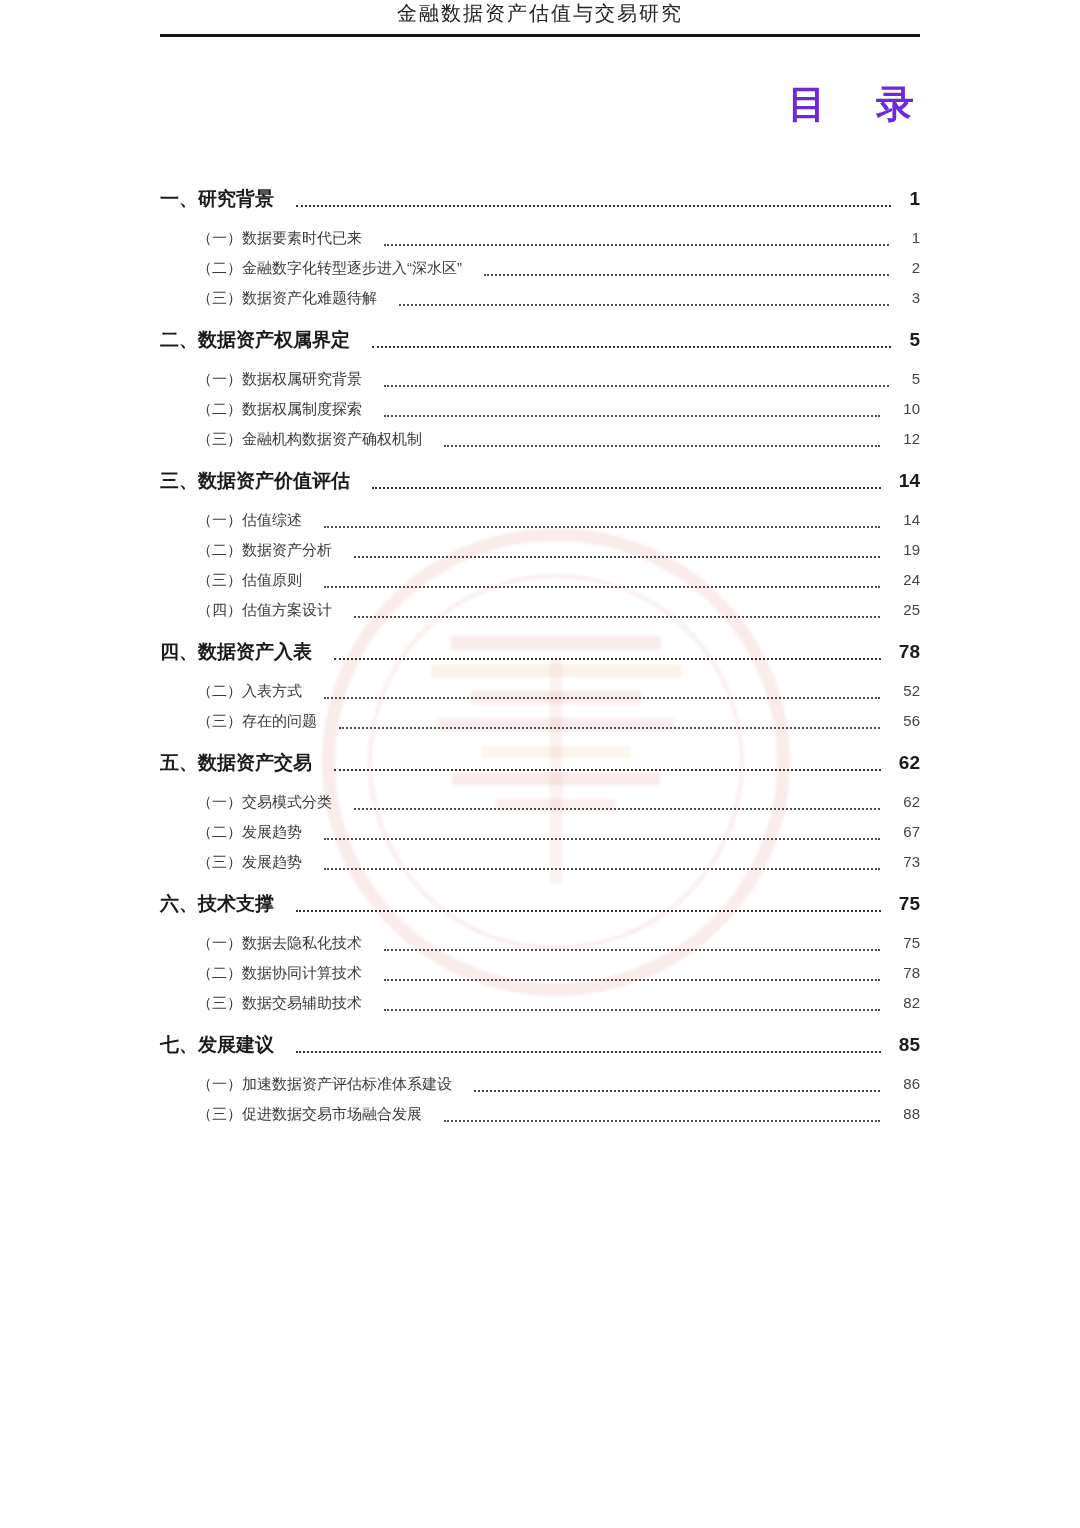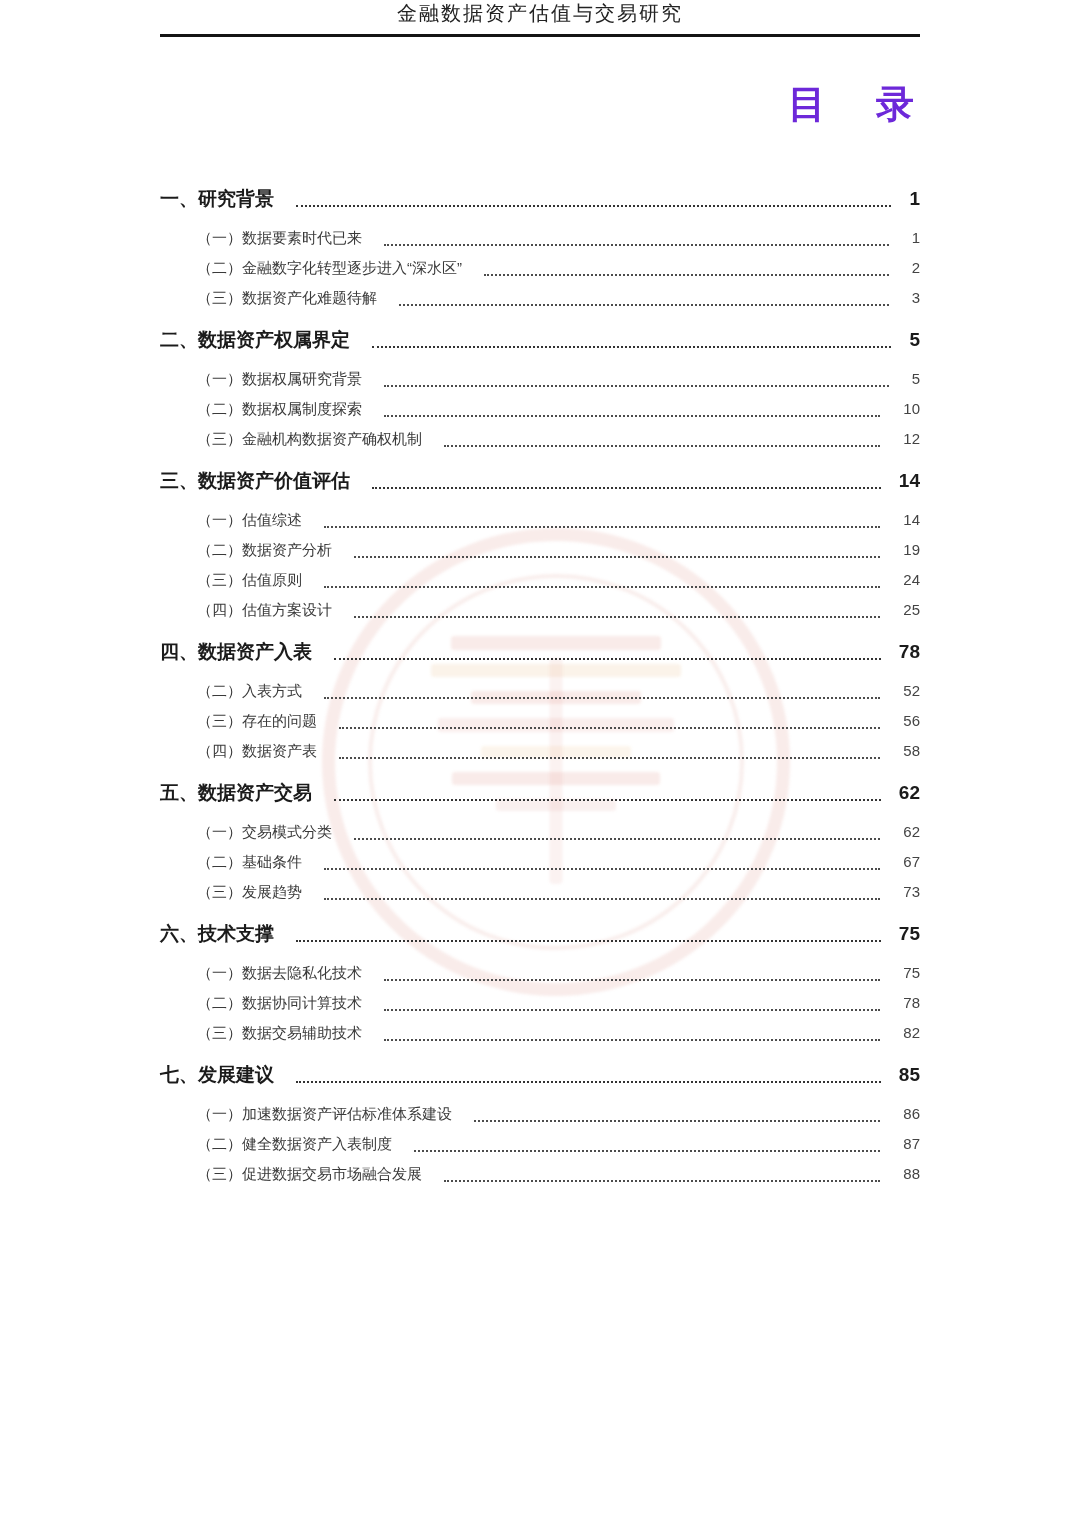--- a/index.html
+++ b/index.html
@@ -228,40 +228,35 @@
     <span class="leader"></span>
     <span class="page-num">52</span>
   </div>
 
   <div class="row sub">
     <span class="label">（三）存在的问题</span>
     <span class="leader"></span>
     <span class="page-num">56</span>
   </div>
 
-  <div class="row sub">
-    <span class="label">（四）数据资产表</span>
-    <span class="leader"></span>
-    <span class="page-num">58</span>
-  </div>
 
   <div class="row chapter">
     <span class="label">五、数据资产交易</span>
     <span class="leader"></span>
     <span class="page-num">62</span>
   </div>
 
   <div class="row sub">
     <span class="label">（一）交易模式分类</span>
     <span class="leader"></span>
     <span class="page-num">62</span>
   </div>
 
   <div class="row sub">
-    <span class="label">（二）基础条件</span>
+    <span class="label">（二）发展趋势</span>
     <span class="leader"></span>
     <span class="page-num">67</span>
   </div>
 
   <div class="row sub">
     <span class="label">（三）发展趋势</span>
     <span class="leader"></span>
     <span class="page-num">73</span>
   </div>
 
@@ -294,25 +289,20 @@
     <span class="leader"></span>
     <span class="page-num">85</span>
   </div>
 
   <div class="row sub">
     <span class="label">（一）加速数据资产评估标准体系建设</span>
     <span class="leader"></span>
     <span class="page-num">86</span>
   </div>
 
-  <div class="row sub">
-    <span class="label">（二）健全数据资产入表制度</span>
-    <span class="leader"></span>
-    <span class="page-num">87</span>
-  </div>
 
   <div class="row sub">
     <span class="label">（三）促进数据交易市场融合发展</span>
     <span class="leader"></span>
     <span class="page-num">88</span>
   </div>
 </div>
 
 </div>
 

